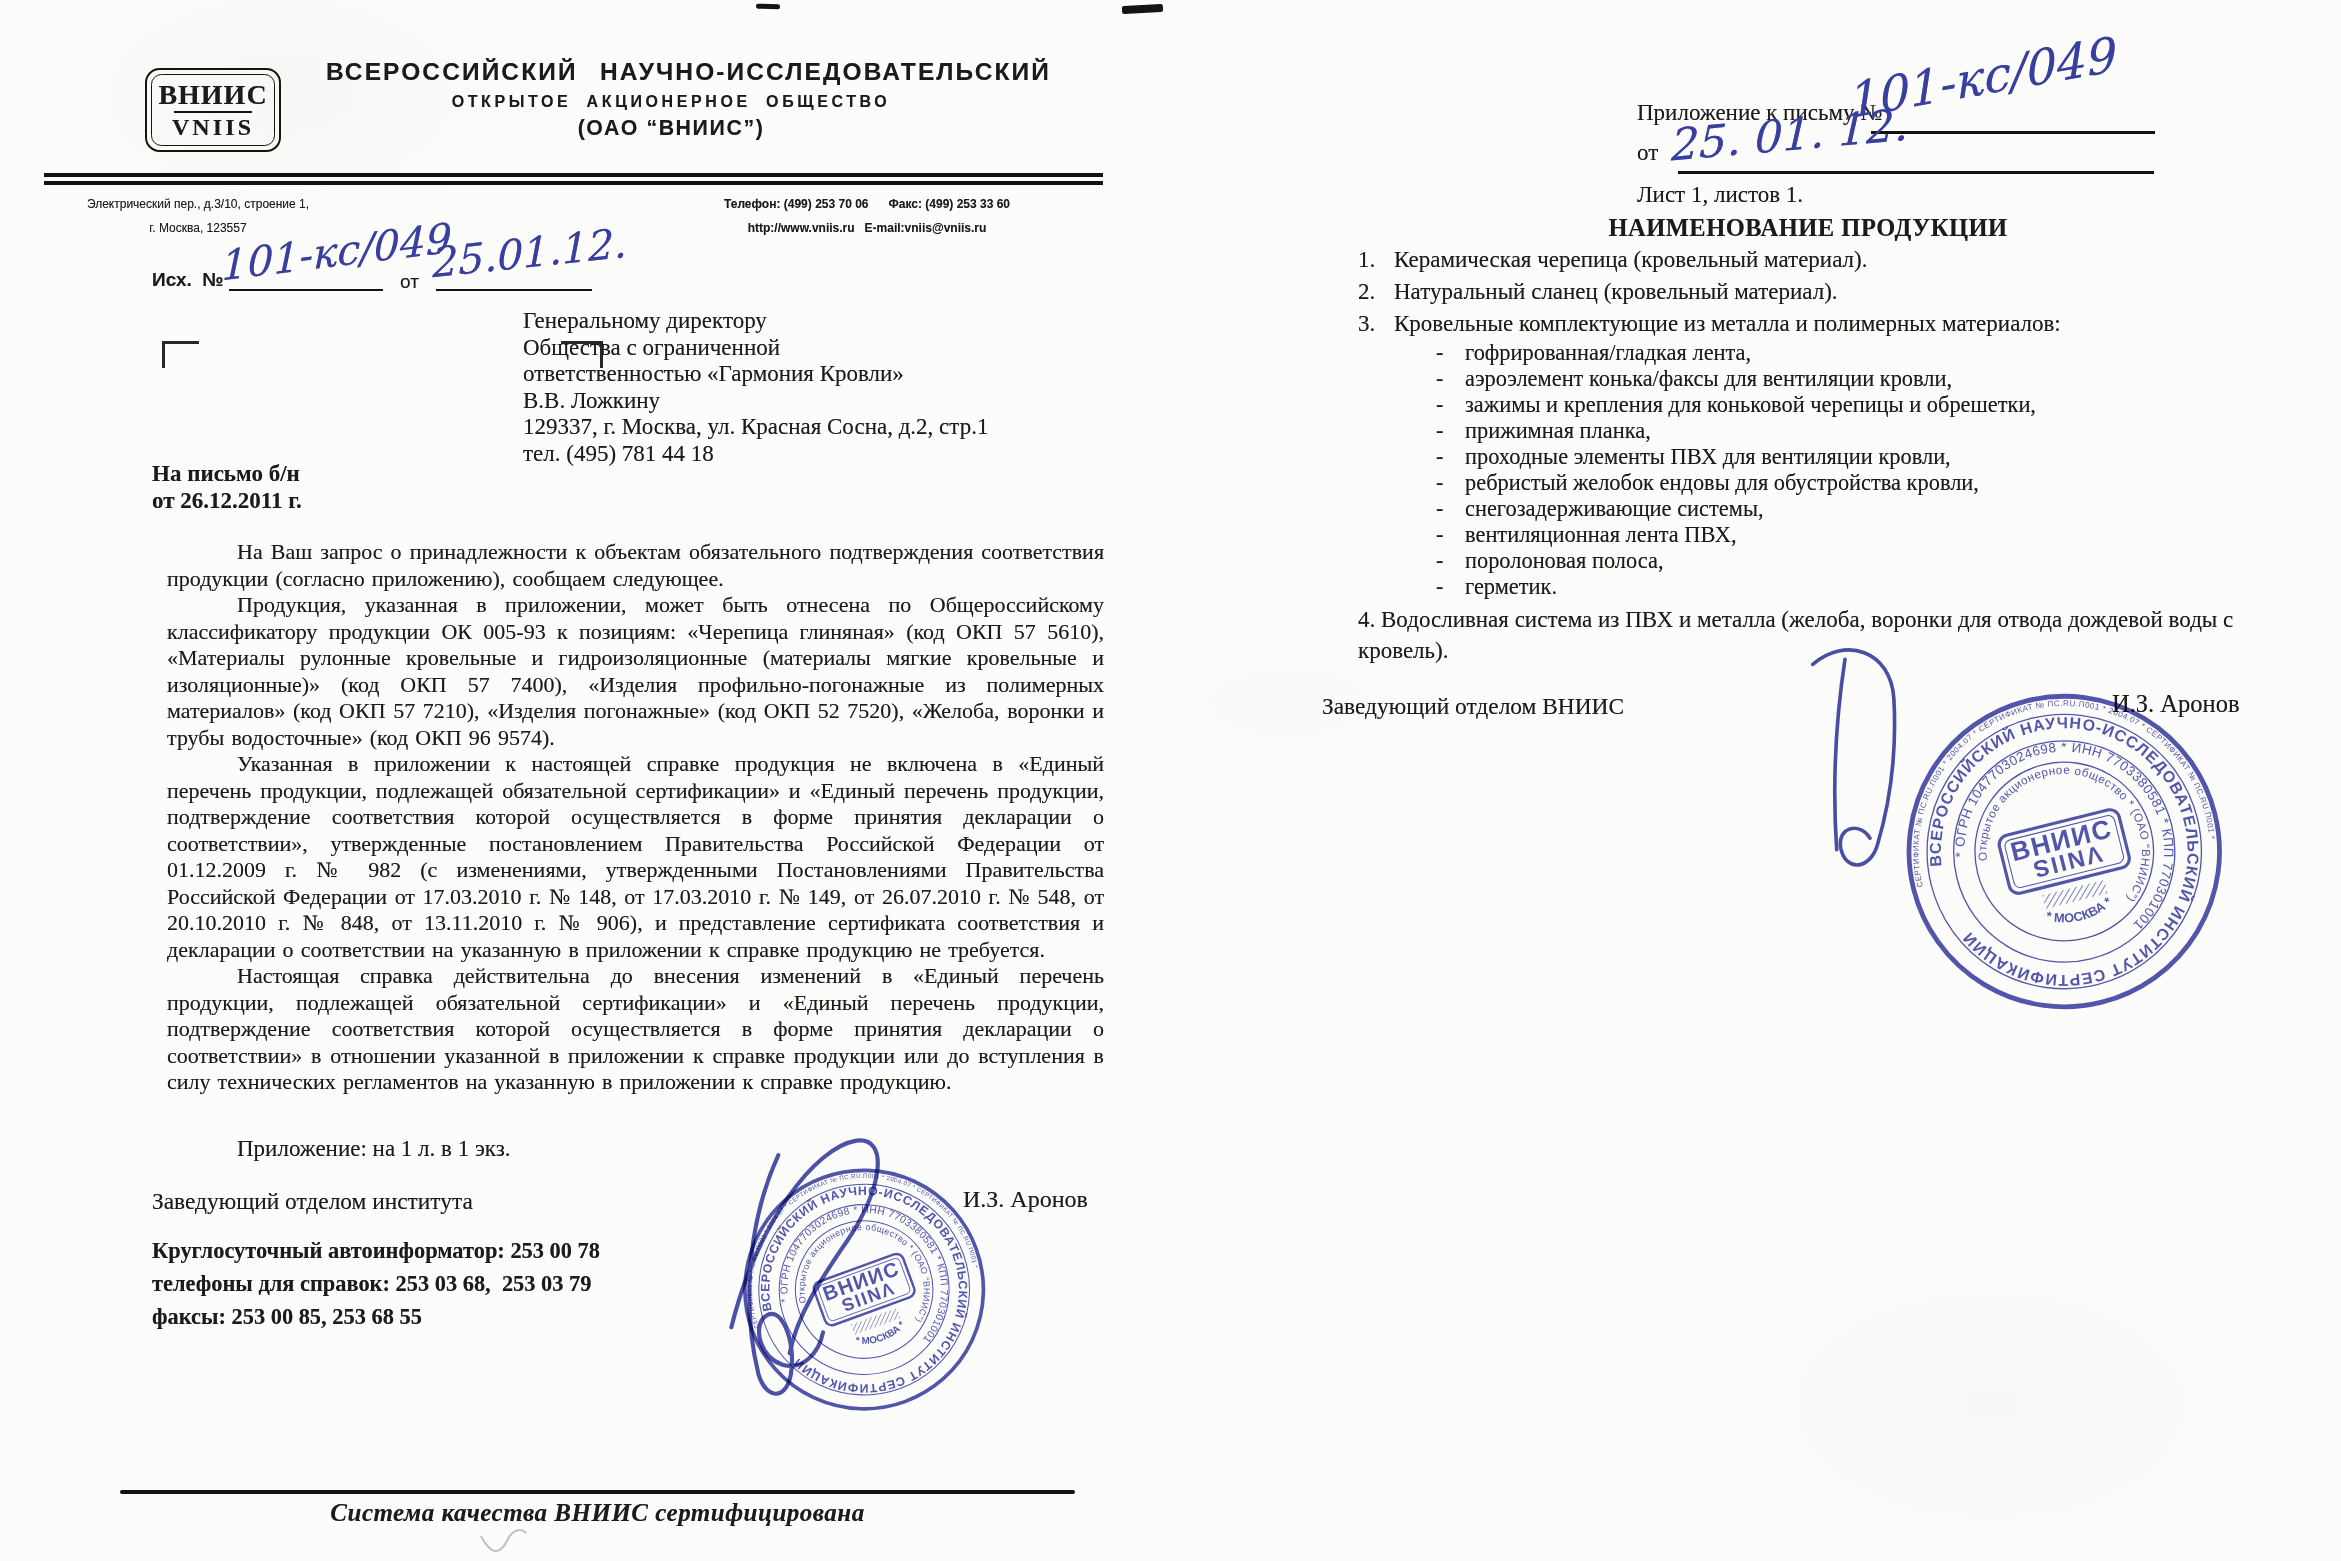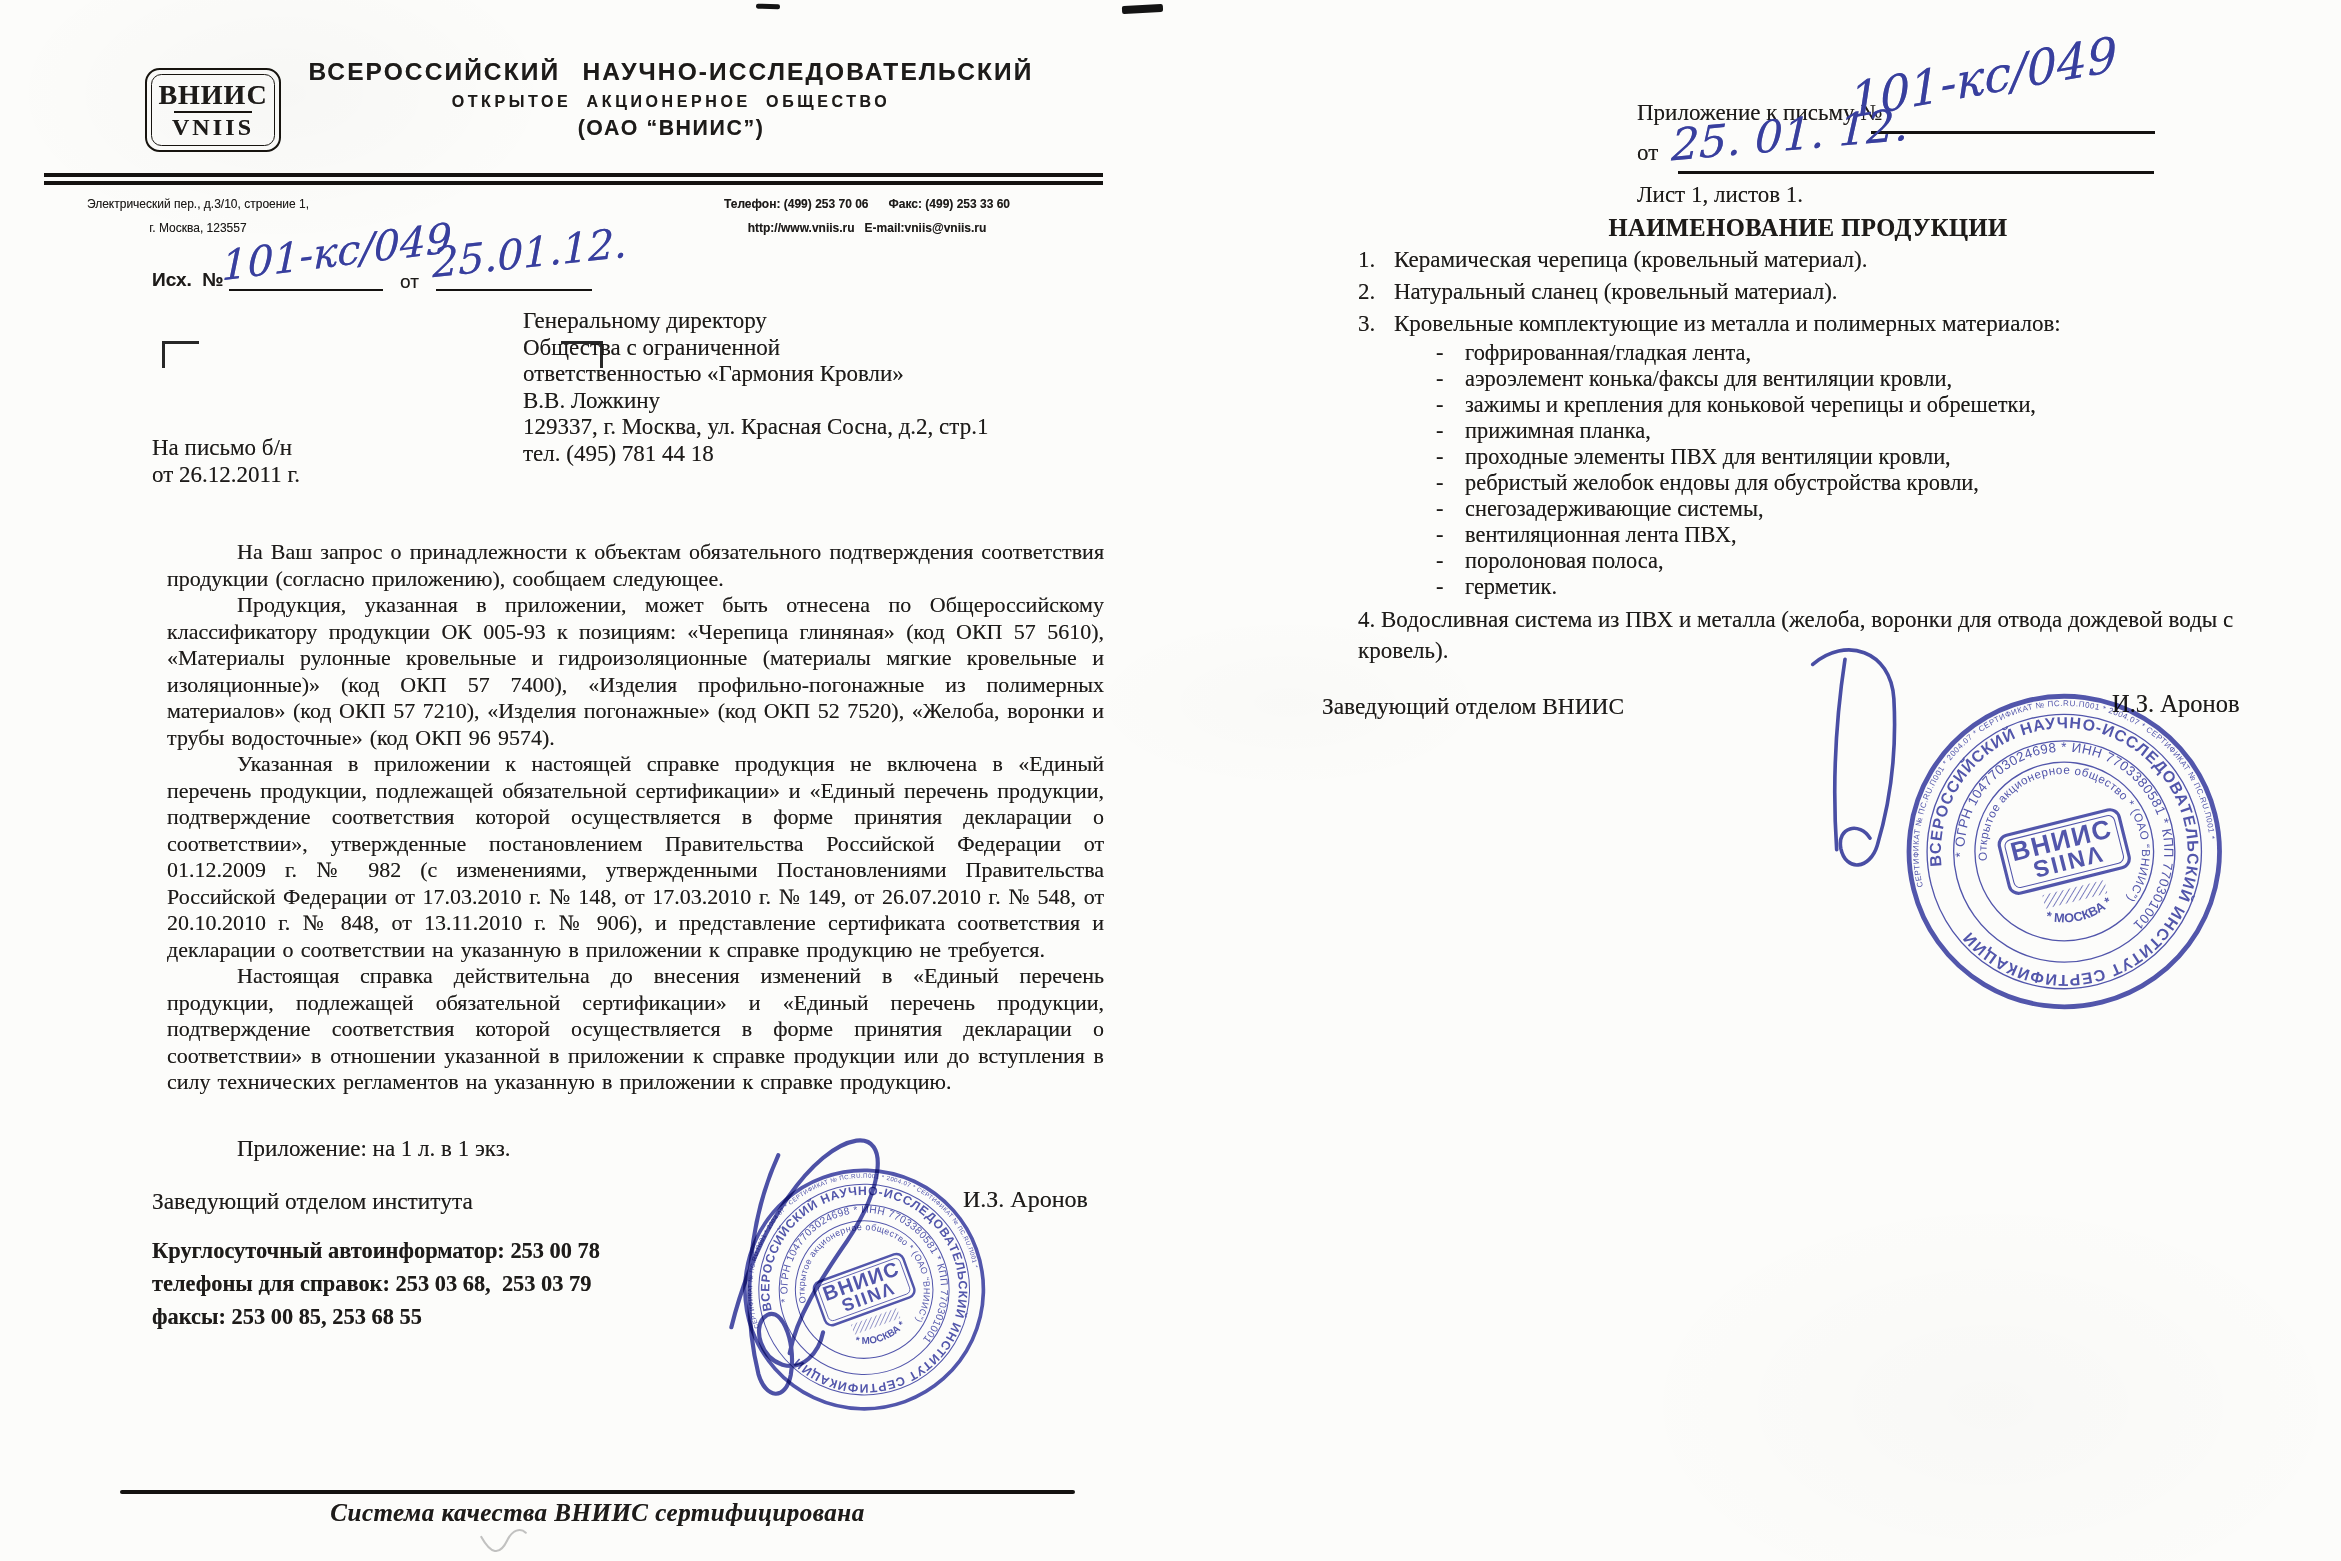--- a/index.html
+++ b/index.html
@@ -25,21 +25,21 @@
 
   
   .logo-outer{border:2.1px solid #17140f;border-radius:14.6px;padding:3.6px;width:136px;height:84px;}
   .logo-inner{border:1.6px solid #17140f;border-radius:10.4px;width:100%;height:100%;
     display:flex;flex-direction:column;align-items:center;justify-content:center;}
   .logo-top{font-size:28px;font-weight:700;letter-spacing:1px;line-height:1;}
   .logo-rule{width:78px;height:2.1px;background:#17140f;margin:2.6px 0 2.1px;}
   .logo-bottom{font-size:24px;font-weight:700;letter-spacing:3.1px;line-height:1;}
 
   .rule{position:absolute;background:#141210;}
-  .hdr1{font-size:24.5px;font-weight:700;letter-spacing:2.1px;word-spacing:13.5px;}
+  .hdr1{font-size:24.5px;font-weight:700;letter-spacing:2.1px;word-spacing:13.5px;text-align:right;}
   .hdr2{font-size:24.5px;font-weight:700;letter-spacing:2.1px;word-spacing:15.6px;}
   .hdr3{font-size:16px;font-weight:700;letter-spacing:3.6px;word-spacing:7.3px;}
   .hdr4{font-size:21.3px;font-weight:700;letter-spacing:1.6px;}
 
   .addr{font-size:12px;line-height:24px;}
   .lbl{font-size:19px;}
   .hand{
     font-family:"DejaVu Serif", serif;font-style:italic;
     color:#383f9e;text-shadow:0 0 0.5px rgba(56,63,158,.6);
   }
@@ -114,21 +114,21 @@
 
   <div class="abs serif line50" style="left:523px;top:308px;width:500px;">
     <div>Генеральному директору</div>
     <div>Общества с ограниченной</div>
     <div>ответственностью «Гармония Кровли»</div>
     <div>В.В. Ложкину</div>
     <div>129337, г. Москва, ул. Красная Сосна, д.2, стр.1</div>
     <div>тел. (495) 781 44 18</div>
   </div>
 
-  <div class="abs serif line50" style="left:152px;top:435px;width:323px;">
+  <div class="abs serif line50" style="left:152px;top:461px;width:323px;font-weight:bold;">
     <div>На письмо б/н</div>
     <div>от 26.12.2011 г.</div>
   </div>
 
   <div class="abs serif body-text" style="left:167px;top:539px;width:937px;">
     <p>На Ваш запрос о принадлежности к объектам обязательного подтверждения соответствия продукции (согласно приложению), сообщаем следующее.</p>
     <p>Продукция, указанная в приложении, может быть отнесена по Общероссийскому классификатору продукции ОК 005-93 к позициям: «Черепица глиняная» (код ОКП 57 5610), «Материалы рулонные кровельные и гидроизоляционные (материалы мягкие кровельные и изоляционные)» (код ОКП 57 7400), «Изделия профильно-погонажные из полимерных материалов» (код ОКП 57 7210), «Изделия погонажные» (код ОКП 52 7520), «Желоба, воронки и трубы водосточные» (код ОКП 96 9574).</p>
     <p>Указанная в приложении к настоящей справке продукция не включена в «Единый перечень продукции, подлежащей обязательной сертификации» и «Единый перечень продукции, подтверждение соответствия которой осуществляется в форме принятия декларации о соответствии», утвержденные постановлением Правительства Российской Федерации от 01.12.2009 г. № 982 (с изменениями, утвержденными Постановлениями Правительства Российской Федерации от 17.03.2010 г. № 148, от 17.03.2010 г. № 149, от 26.07.2010 г. № 548, от 20.10.2010 г. № 848, от 13.11.2010 г. № 906), и представление сертификата соответствия и декларации о соответствии на указанную в приложении к справке продукцию не требуется.</p>
     <p>Настоящая справка действительна до внесения изменений в «Единый перечень продукции, подлежащей обязательной сертификации» и «Единый перечень продукции, подтверждение соответствия которой осуществляется в форме принятия декларации о соответствии» в отношении указанной в приложении к справке продукции или до вступления в силу технических регламентов на указанную в приложении к справке продукцию.</p>
   </div>

